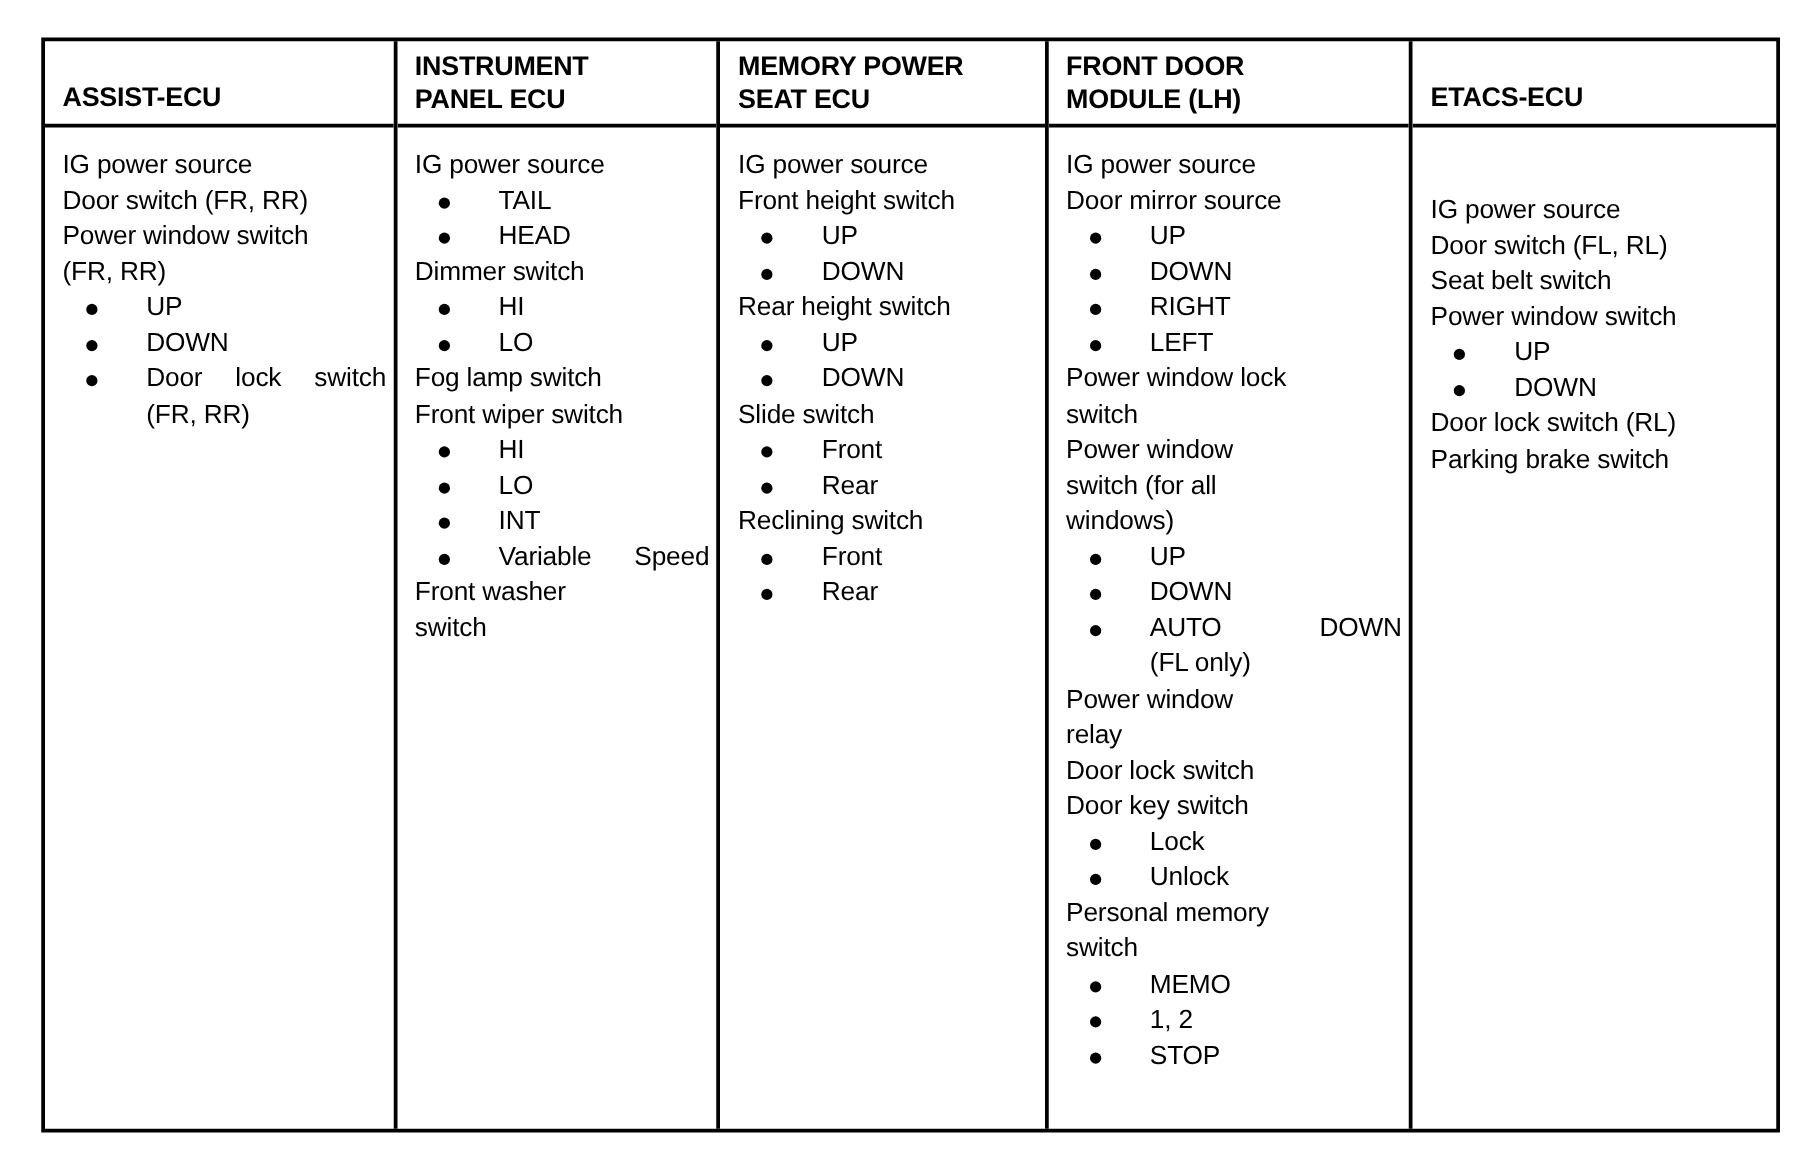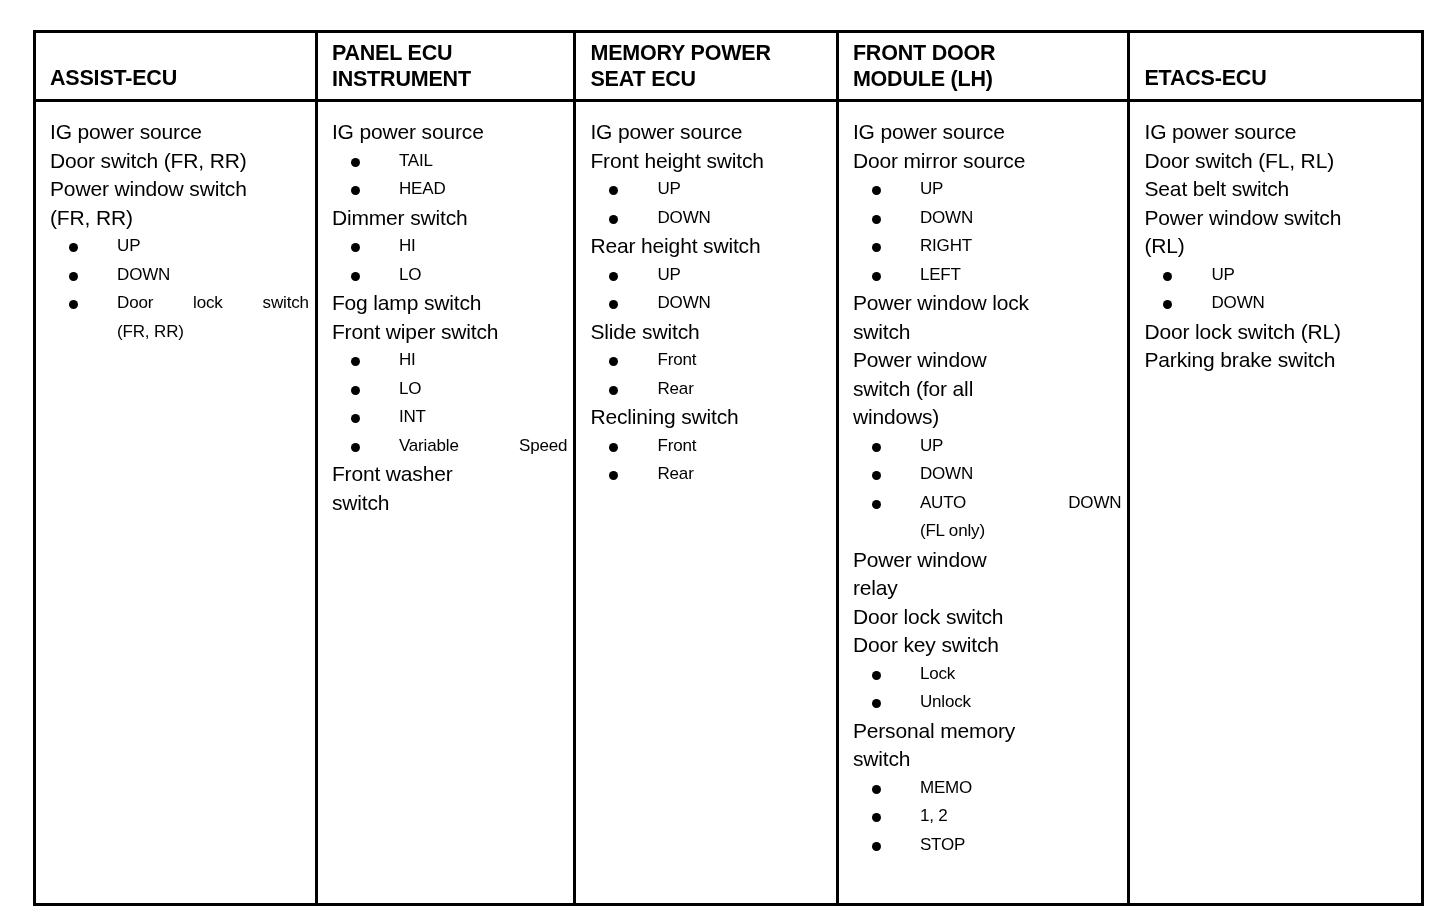--- a/index.html
+++ b/index.html
@@ -49,20 +49,21 @@
   .ecu-col {
     display: flex;
     flex-direction: column;
     box-sizing: border-box;
     border-right: 3px solid #000000;
     height: 100%;
     overflow: hidden;
   }
   .ecu-col:last-child {
     border-right: none;
+    gap: 36px;
   }
 
   .col-1 { width: 290px; }
   .col-2 { width: 266px; }
   .col-3 { width: 270px; }
   .col-4 { width: 300px; }
   .col-5 { width: 299px; }
 
   
   .col-head {
@@ -106,21 +107,21 @@
     display: block;
   }
 
   ul.sub-list {
     list-style: none;
     margin: 0;
     padding: 0;
   }
   ul.sub-list li {
     position: relative;
-    font-size: 17px;
+    font-size: 21px;
     line-height: 28.5px;
     letter-spacing: -0.15px;
     padding-left: 67px;
   }
   ul.sub-list li .bullet-dot {
     position: absolute;
     left: 19px;
     top: 11px;
     width: 9px;
     height: 9px;
@@ -171,22 +172,22 @@
                   <span class="bullet-dot"></span>
                   <span class="sub-text">Door lock switch</span>
                   <span class="cont-line">(FR,  RR)</span>
                 </li>
               </ul>
             </div>
           </div>
         </div>
         <div class="ecu-col col-2">
           <div class="col-head two-line">
+            <div class="head-line">INSTRUMENT</div>
             <div class="head-line">PANEL ECU</div>
-            <div class="head-line">INSTRUMENT</div>
           </div>
           <div class="col-body">
             <div class="entry">
               <span class="entry-label">IG power source</span>
             </div>
             <div class="entry">
               <ul class="sub-list">
                 <li class="">
                   <span class="bullet-dot"></span>
                   <span class="sub-text">TAIL</span>
@@ -406,21 +407,20 @@
               <span class="entry-label">IG power source</span>
             </div>
             <div class="entry">
               <span class="entry-label">Door switch (FL, RL)</span>
             </div>
             <div class="entry">
               <span class="entry-label">Seat belt switch</span>
             </div>
             <div class="entry">
               <span class="entry-label">Power window switch</span>
-              <span class="entry-label">(RL)</span>
               <ul class="sub-list">
                 <li class="">
                   <span class="bullet-dot"></span>
                   <span class="sub-text">UP</span>
                 </li>
                 <li class="">
                   <span class="bullet-dot"></span>
                   <span class="sub-text">DOWN</span>
                 </li>
               </ul>

